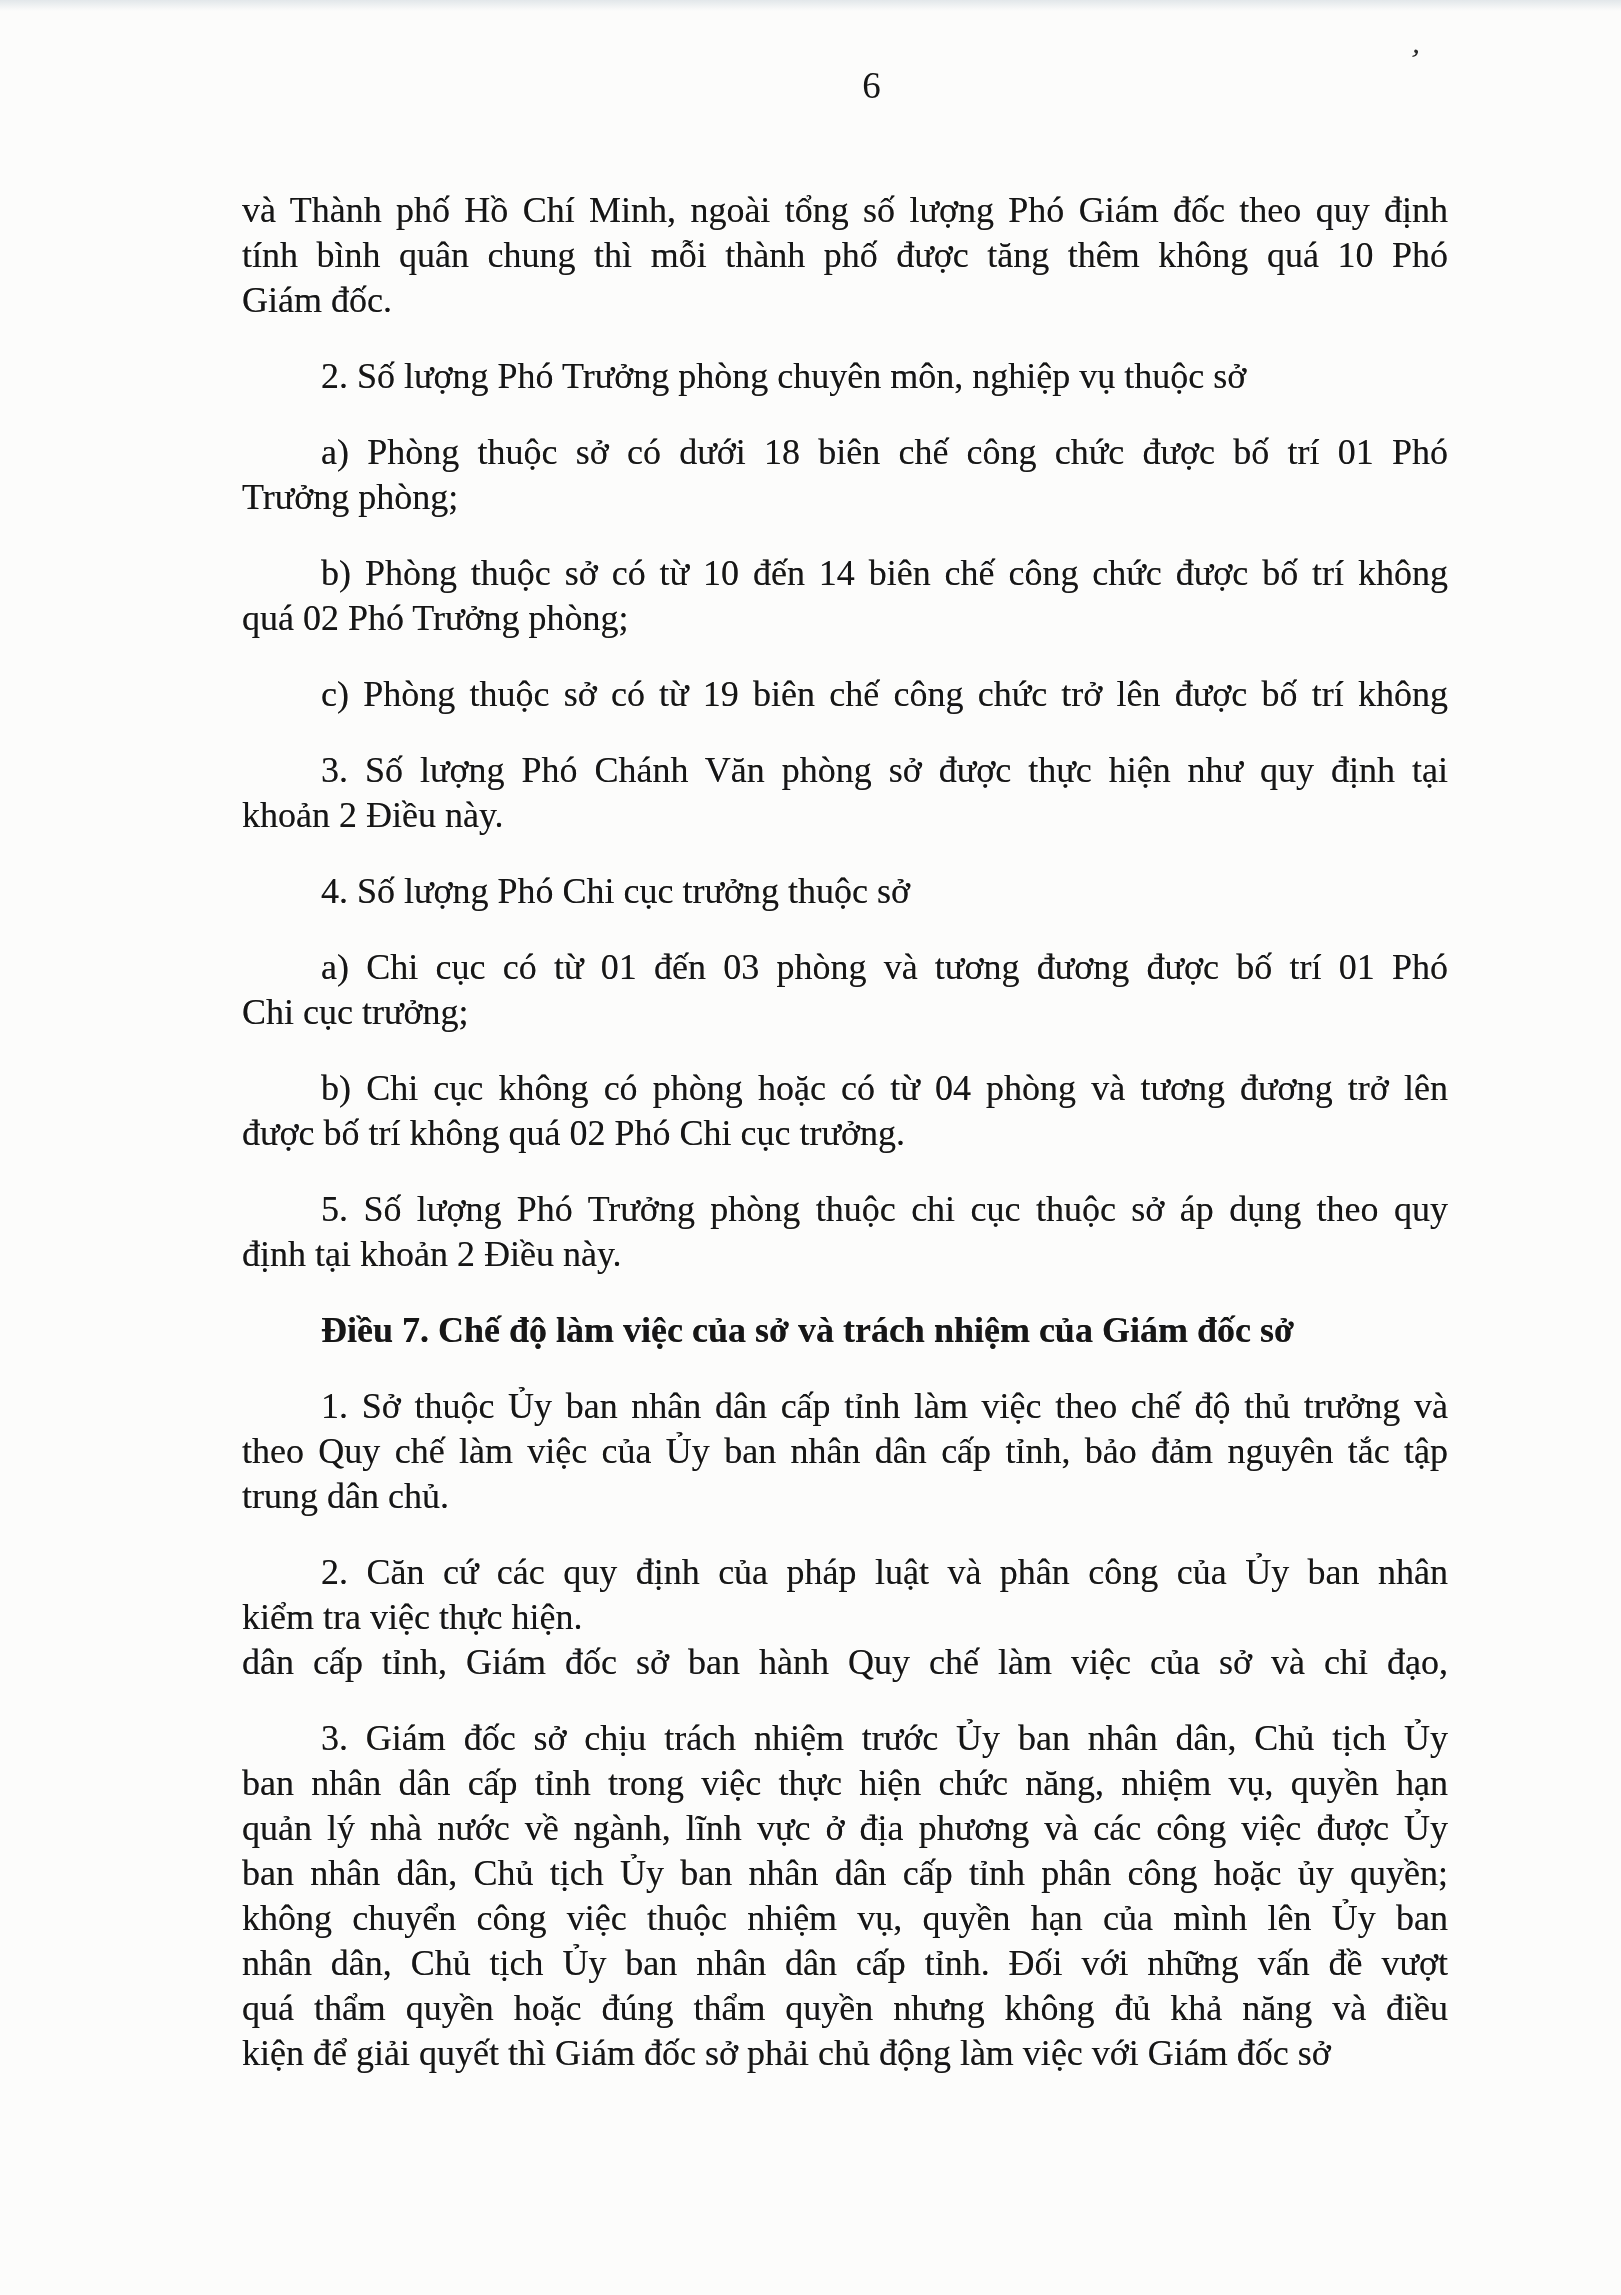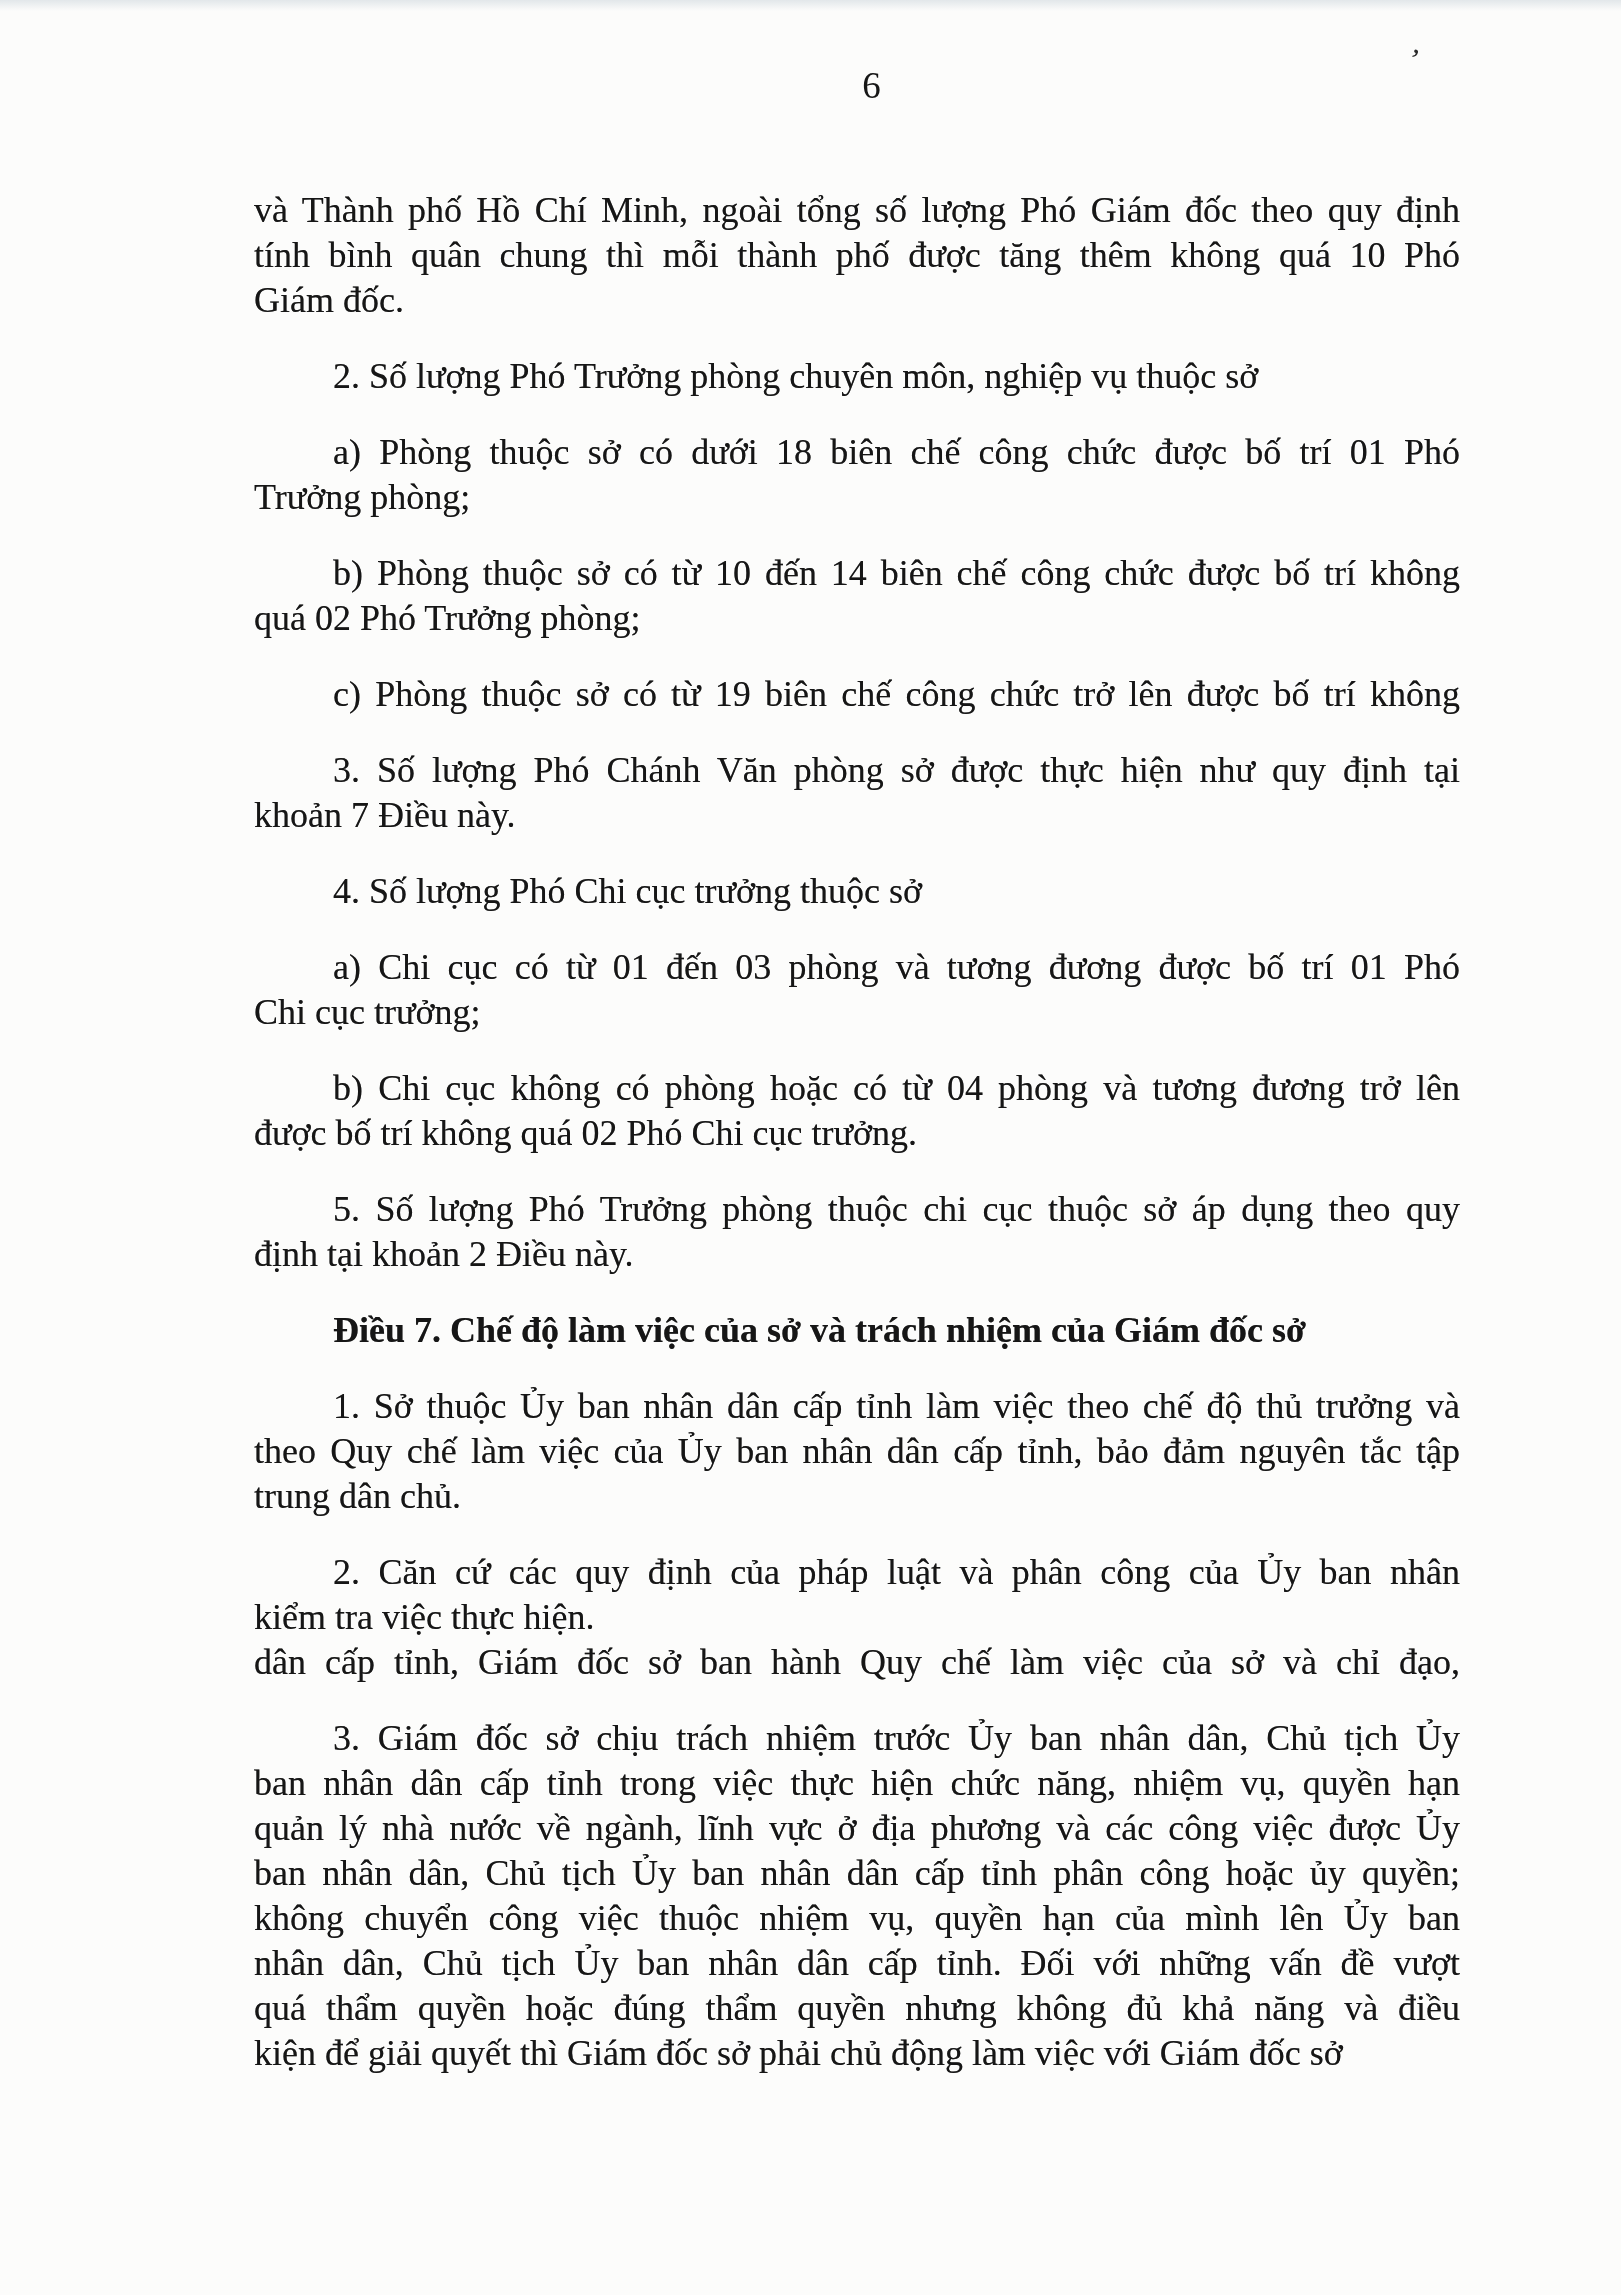--- a/index.html
+++ b/index.html
@@ -36,21 +36,21 @@
     position: absolute;
     top: 42px;
     left: 1409px;
     font-size: 31px;
     color: #2a2a2a;
     transform: rotate(12deg);
   }
   .doc-body {
     position: absolute;
     top: 188px;
-    left: 254px;
+    left: 242px;
     width: 1206px;
     font-size: 36px;
     line-height: 45px;
     text-shadow: 0 0 0.5px rgba(20,20,20,0.55); 
   }
   .para { margin: 31px 0 0 0; }
   .para:first-child { margin-top: 0; }
   .para.bold { font-weight: bold; }
   .line {
     text-align: justify;
@@ -85,21 +85,21 @@
       </div>
       <div class="para">
         <div class="line first">b) Phòng thuộc sở có từ 10 đến 14 biên chế công chức được bố trí không</div>
         <div class="line last">quá 02 Phó Trưởng phòng;</div>
       </div>
       <div class="para">
         <div class="line first">c) Phòng thuộc sở có từ 19 biên chế công chức trở lên được bố trí không</div>
       </div>
       <div class="para">
         <div class="line first">3. Số lượng Phó Chánh Văn phòng sở được thực hiện như quy định tại</div>
-        <div class="line last">khoản 7 Điều này.</div>
+        <div class="line last">khoản 2 Điều này.</div>
       </div>
       <div class="para">
         <div class="line first last">4. Số lượng Phó Chi cục trưởng thuộc sở</div>
       </div>
       <div class="para">
         <div class="line first">a) Chi cục có từ  01 đến 03 phòng và tương đương được bố trí 01 Phó</div>
         <div class="line last">Chi cục trưởng;</div>
       </div>
       <div class="para">
         <div class="line first">b) Chi cục không có phòng hoặc có từ 04 phòng và tương đương trở lên</div>

